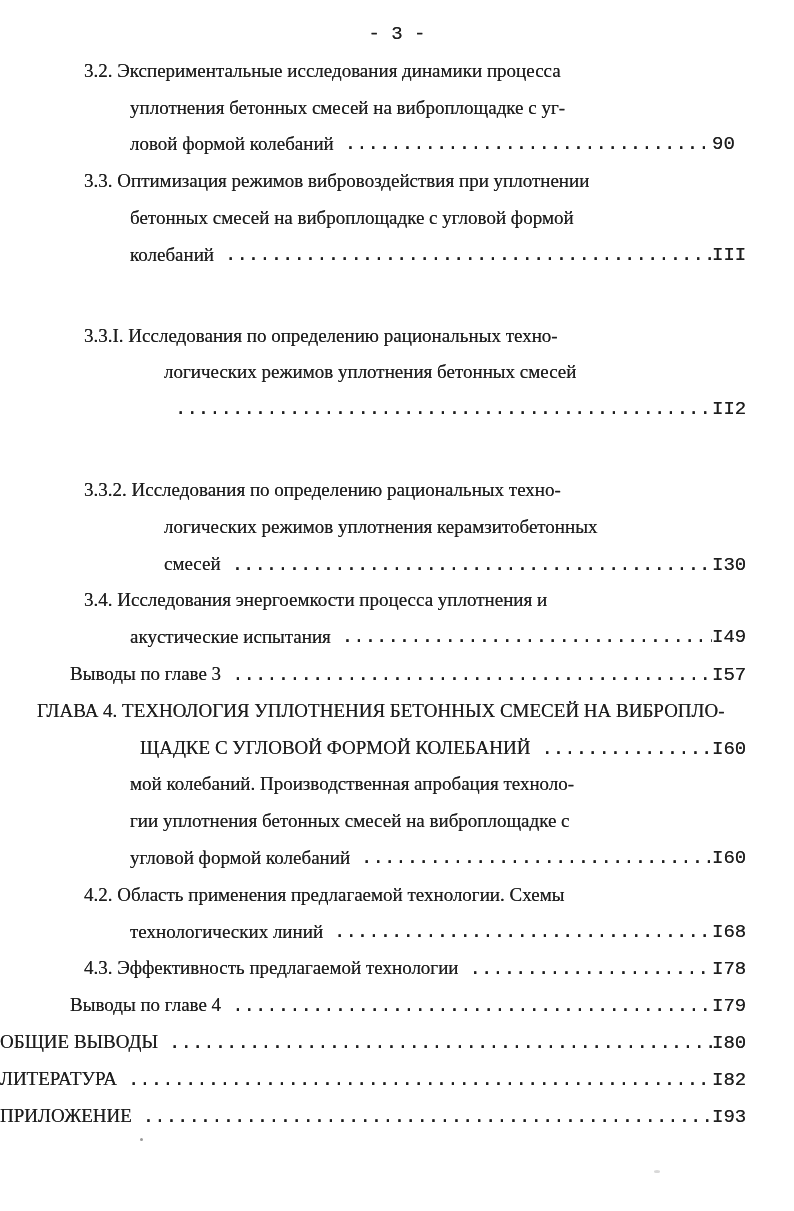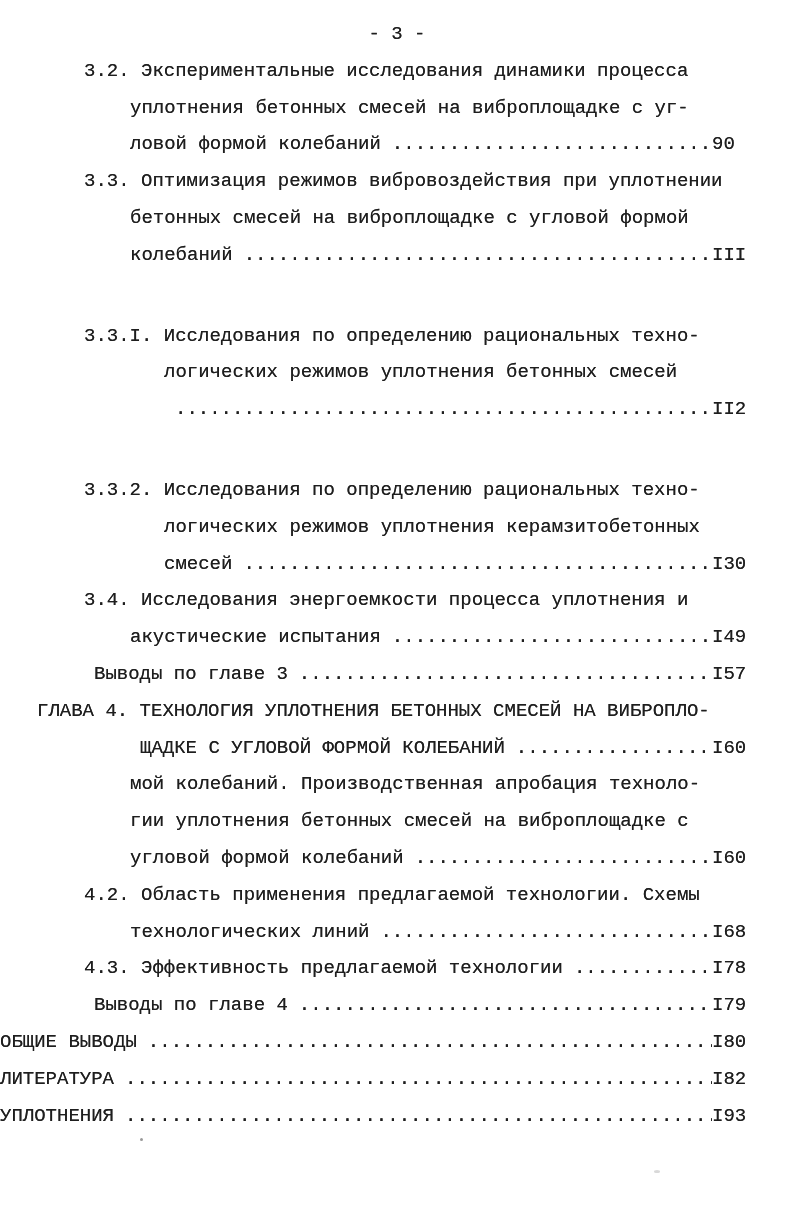--- a/index.html
+++ b/index.html
@@ -30,40 +30,40 @@
     white-space: pre;
   }
   .line {
     height: 36.8px;
     line-height: 36.8px;
     display: flex;
     align-items: baseline;
     margin-right: 42px;
     box-sizing: border-box;
   }
-  .txt { white-space: pre; flex: 0 0 auto; }
+  .txt { white-space: pre; flex: 0 0 auto; font-family: Liberation Serif, serif; }
   .leader {
     flex: 1 1 auto;
     min-width: 12px;
     overflow: hidden;
     white-space: nowrap;
     padding-left: 11px;
     letter-spacing: 0;
   }
   .pagenum {
     flex: 0 0 40px;
     white-space: pre;
     text-align: left;
   }
   
   .l-chapter { padding-left: 37px; }
   .l-sub     { padding-left: 84px; }
   .l-subsub  { padding-left: 84px; margin-top: 44px; }
   .l-top     { }
-  .l-vyvody  { padding-left: 94px; }
+  .l-vyvody  { padding-left: 70px; }
   
   .c-chapter { padding-left: 140px; }
   .c-sub     { padding-left: 130px; align-items: center; }
   .c-subsub  { padding-left: 164px; }
   
   .speck1 {
     position: absolute;
     left: 140px; top: 1138px;
     width: 3px; height: 3px;
     border-radius: 50%;
@@ -180,21 +180,21 @@
         <span class="txt">ОБЩИЕ ВЫВОДЫ</span>
         <span class="leader">................................................................................</span>
         <span class="pagenum">I80</span>
       </div>
       <div class="line l-top">
         <span class="txt">ЛИТЕРАТУРА</span>
         <span class="leader">................................................................................</span>
         <span class="pagenum">I82</span>
       </div>
       <div class="line l-top">
-        <span class="txt">УПЛОТНЕНИЯ</span>
+        <span class="txt">ПРИЛОЖЕНИЕ</span>
         <span class="leader">................................................................................</span>
         <span class="pagenum">I93</span>
       </div>
     </div>
 </div>
 
 <div class="speck1"></div>
 <div class="speck2"></div>
 
 </body></html>

